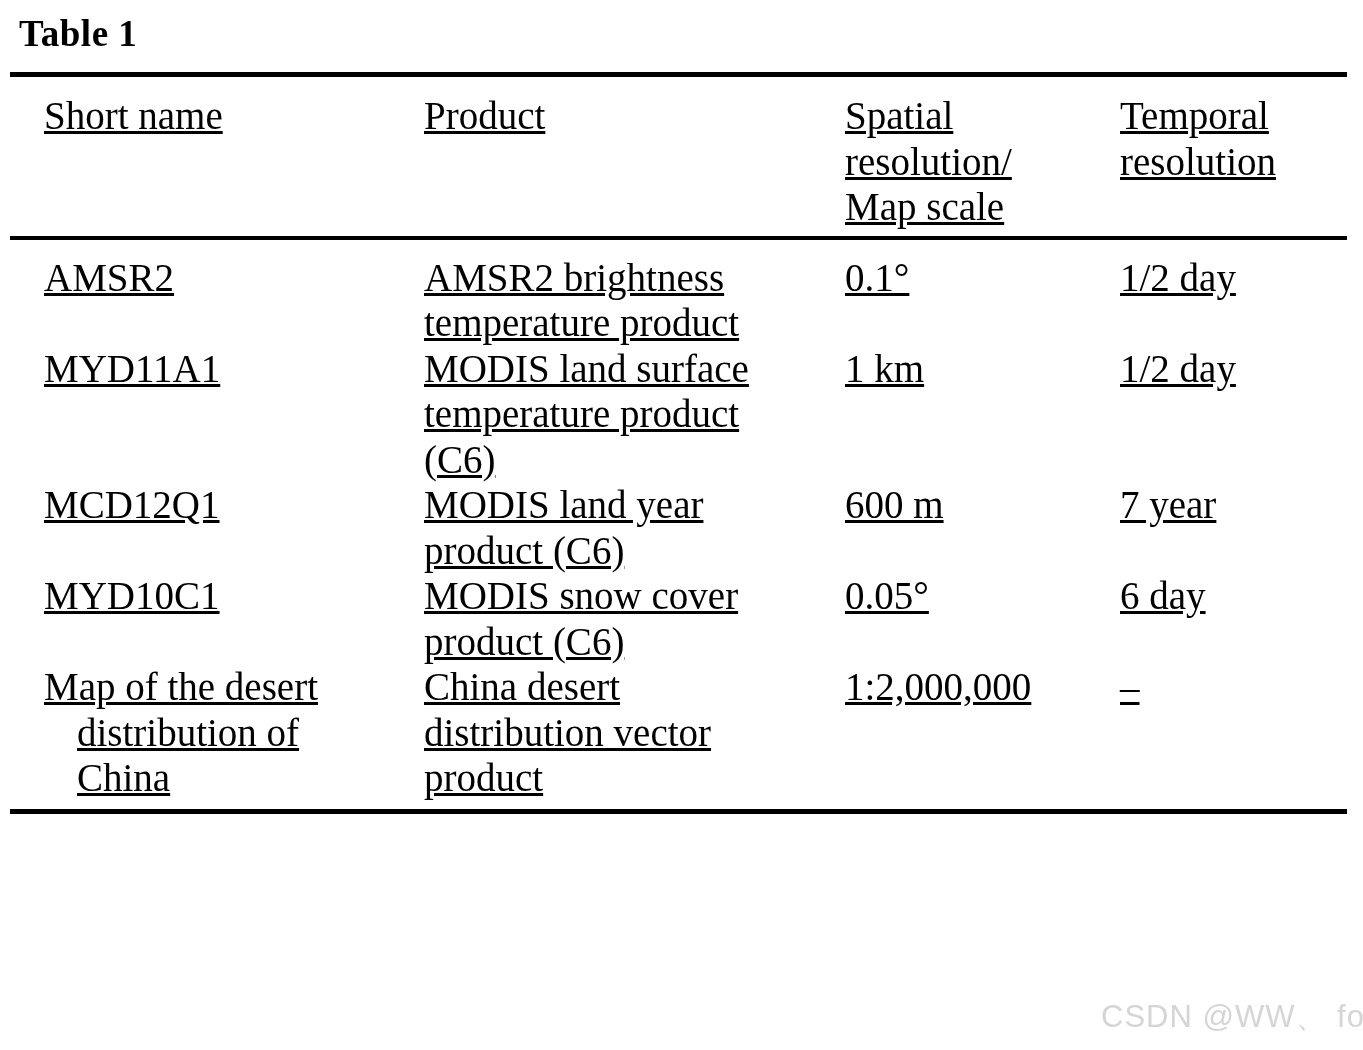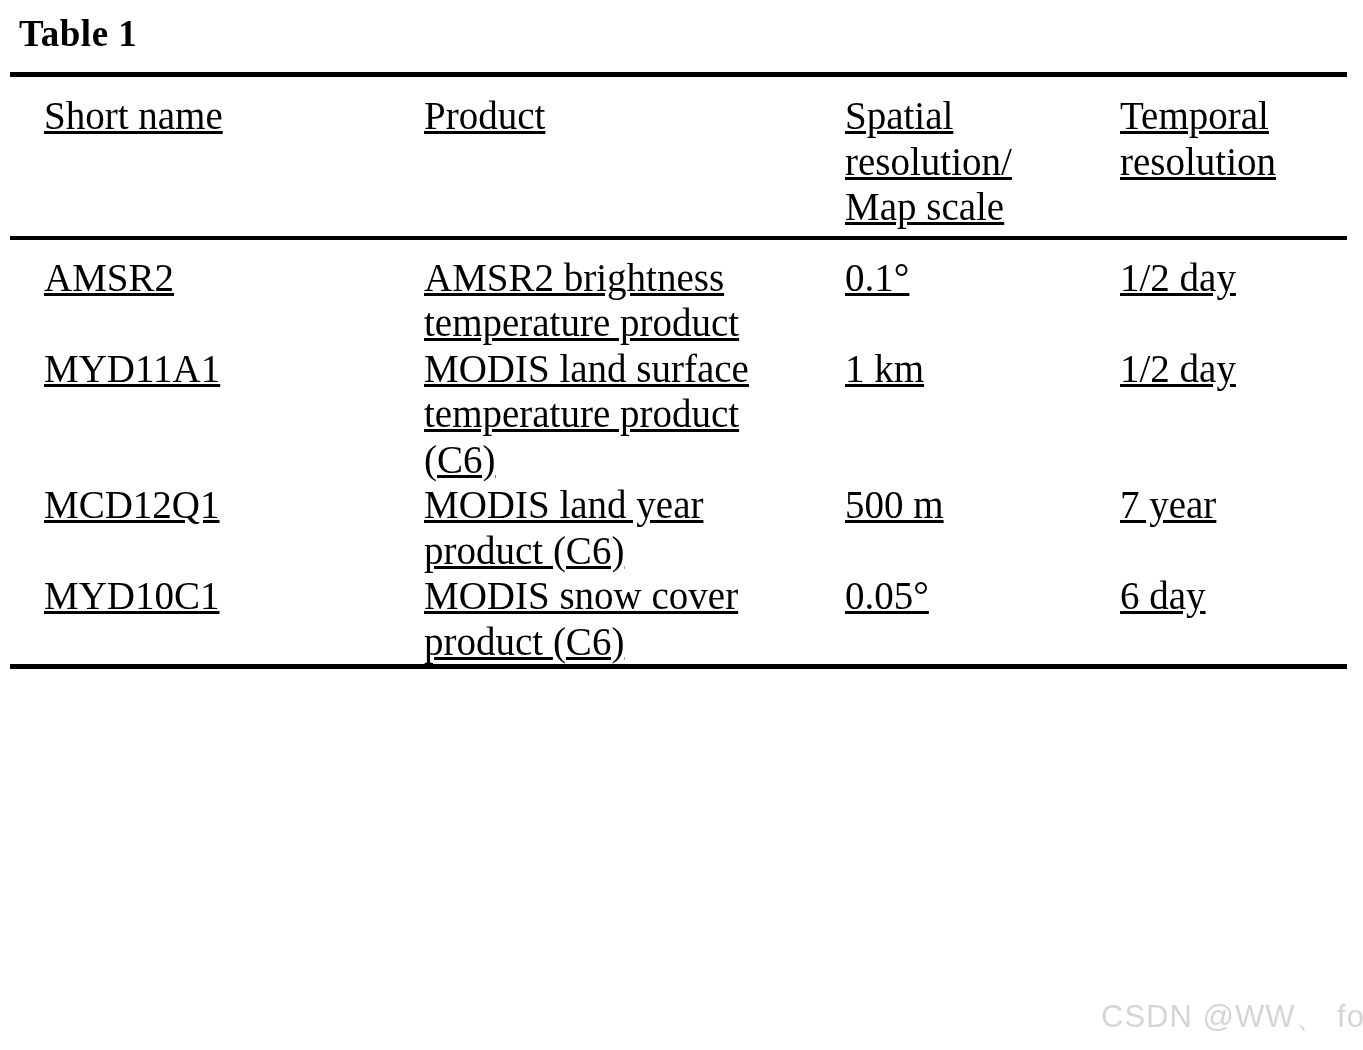--- a/index.html
+++ b/index.html
@@ -110,28 +110,38 @@
           <td>MODIS land surface
 temperature product
 (C6)</td>
           <td>1 km</td>
           <td>1/2 day</td>
         </tr>
         <tr>
           <td class="cell-c1">MCD12Q1</td>
           <td>MODIS land year
 product (C6)</td>
-          <td>500 m</td>
+          <td>600 m</td>
           <td>7 year</td>
         </tr>
         <tr>
           <td class="cell-c1">MYD10C1</td>
           <td>MODIS snow cover
 product (C6)</td>
           <td>0.05°</td>
           <td>6 day</td>
         </tr>
+        <tr class="last-row">
+          <td class="cell-c1">Map of the desert
+distribution of
+China</td>
+          <td>China desert
+distribution vector
+product</td>
+          <td>1:2,000,000</td>
+          <td>–</td>
+        </tr>
       </tbody>
     </table>
   </div>
 
   <div class="watermark">CSDN @WW、 forever</div>
 </div>
 
 </body></html>

